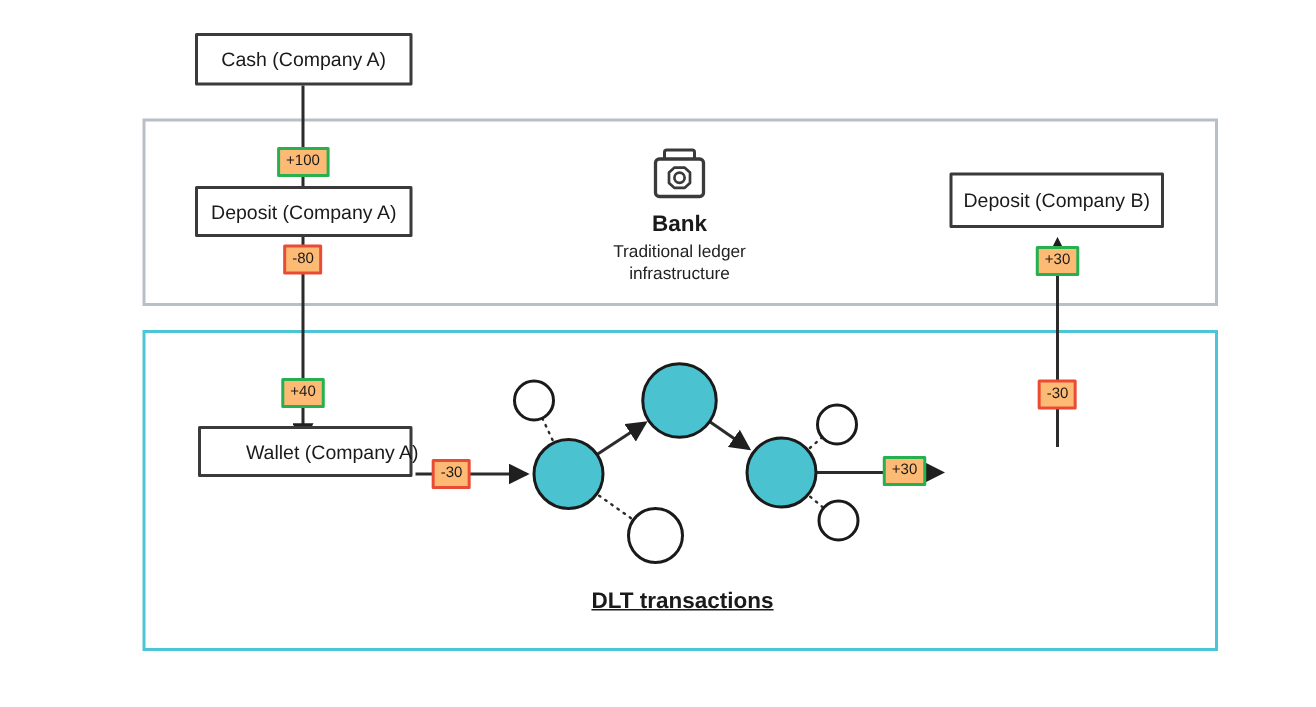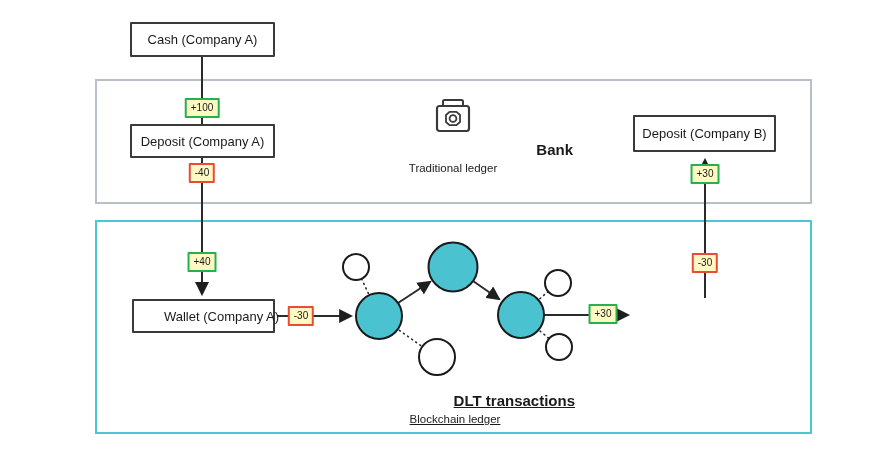--- a/index.html
+++ b/index.html
@@ -45,49 +45,49 @@
     display: flex;
     align-items: center;
     justify-content: center;
     font-size: 13px;
     z-index: 2;
     white-space: nowrap;
   }
   .box-cash-a    { left: 130px; top: 22px;  width: 145px; height: 35px; }
   .box-deposit-a { left: 130px; top: 124px; width: 145px; height: 34px; }
   .box-deposit-b { left: 633px; top: 115px; width: 143px; height: 37px; }
-  .box-wallet-a  { left: 132px; top: 299px; width: 143px; height: 34px; padding-left: 36px; }
+  .box-wallet-a  { left: 132px; top: 284px; width: 143px; height: 34px; padding-left: 36px; }
   .box-wallet-b  { left: 633px; top: 298px; width: 144px; height: 34px; }
 
   
   .badge {
     position: absolute;
     transform: translate(-50%, -50%);
     box-sizing: border-box;
-    background: #fef9c3;
+    background: #fdba74;
     font-size: 10px;
     line-height: 1;
     padding: 3px 4px;
     border: 2px solid #000;
     border-radius: 1px;
     z-index: 3;
     white-space: nowrap;
   }
   .badge.credit { border-color: #27b050; }
   .badge.debit  { border-color: #ea4b35; }
 
   
   .section-label {
     position: absolute;
     transform: translateX(-50%);
     text-align: center;
     z-index: 2;
     width: 240px;
   }
-  .section-label .title { font-weight: bold; font-size: 15px; margin-bottom: 3px; text-align: right; }
+  .section-label .title { font-weight: bold; font-size: 15px; margin-bottom: 3px; }
   .section-label .sub   { font-size: 11.5px; line-height: 15px; color: #222222; }
 
   .bank-icon-wrap {
     position: absolute;
     left: 453px; top: 97px;
     transform: translateX(-50%);
     z-index: 2;
   }
 </style>
 </head>
@@ -139,39 +139,39 @@
     <span>Deposit (Company A)</span>
   </div>
   <div class="node-box box-deposit-b">
     <span>Deposit (Company B)</span>
   </div>
   <div class="node-box box-wallet-a">
     <span>Wallet (Company A)</span>
   </div>
 
   <div class="badge credit" style="left:202px; top:108px;">+100</div>
-  <div class="badge debit" style="left:202px; top:173px;">-40</div>
+  <div class="badge debit" style="left:202px; top:173px;">-80</div>
   <div class="badge credit" style="left:202px; top:262px;">+40</div>
   <div class="badge debit" style="left:301px; top:316px;">-30</div>
   <div class="badge credit" style="left:603px; top:314px;">+30</div>
   <div class="badge debit" style="left:705px; top:263px;">-30</div>
   <div class="badge credit" style="left:705px; top:174px;">+30</div>
 
   <div class="bank-icon-wrap">
     <svg width="38" height="38" viewBox="0 0 38 38">
       <rect x="9" y="3" width="20" height="9" rx="1.5" fill="#ffffff" stroke="#3a3a3a" stroke-width="2"></rect>
       <rect x="3" y="9" width="32" height="25" rx="2.5" fill="#ffffff" stroke="#3a3a3a" stroke-width="2.2"></rect>
       <path d="M12,18 L15.5,14.8 L22.5,14.8 L26,18 L26,25 L22.5,28.2 L15.5,28.2 L12,25 Z" fill="#ffffff" stroke="#3a3a3a" stroke-width="1.8" stroke-linejoin="round"></path>
       <circle cx="19" cy="21.5" r="3.4" fill="#ffffff" stroke="#3a3a3a" stroke-width="1.8"></circle>
     </svg>
   </div>
 
   <div class="section-label" style="left:453px; top:141px;">
     <div class="title">Bank</div>
     <div class="sub">Traditional ledger</div>
+    <div class="sub">infrastructure</div>
   </div>
 
   <div class="section-label" style="left:455px; top:392px;text-decoration:underline;">
     <div class="title">DLT transactions</div>
-    <div class="sub">Blockchain ledger</div>
   </div>
 
 </div>
 
 </body></html>

